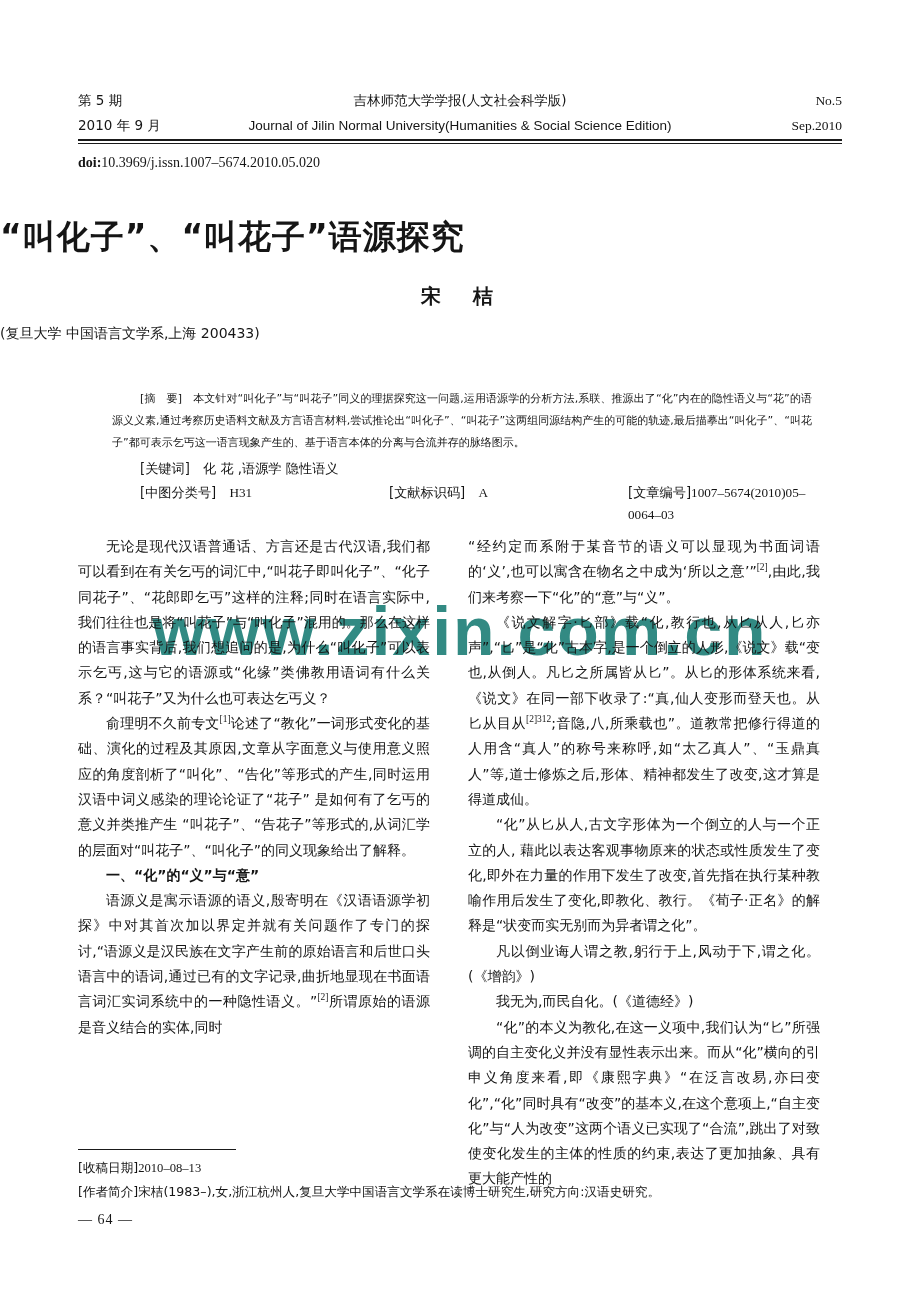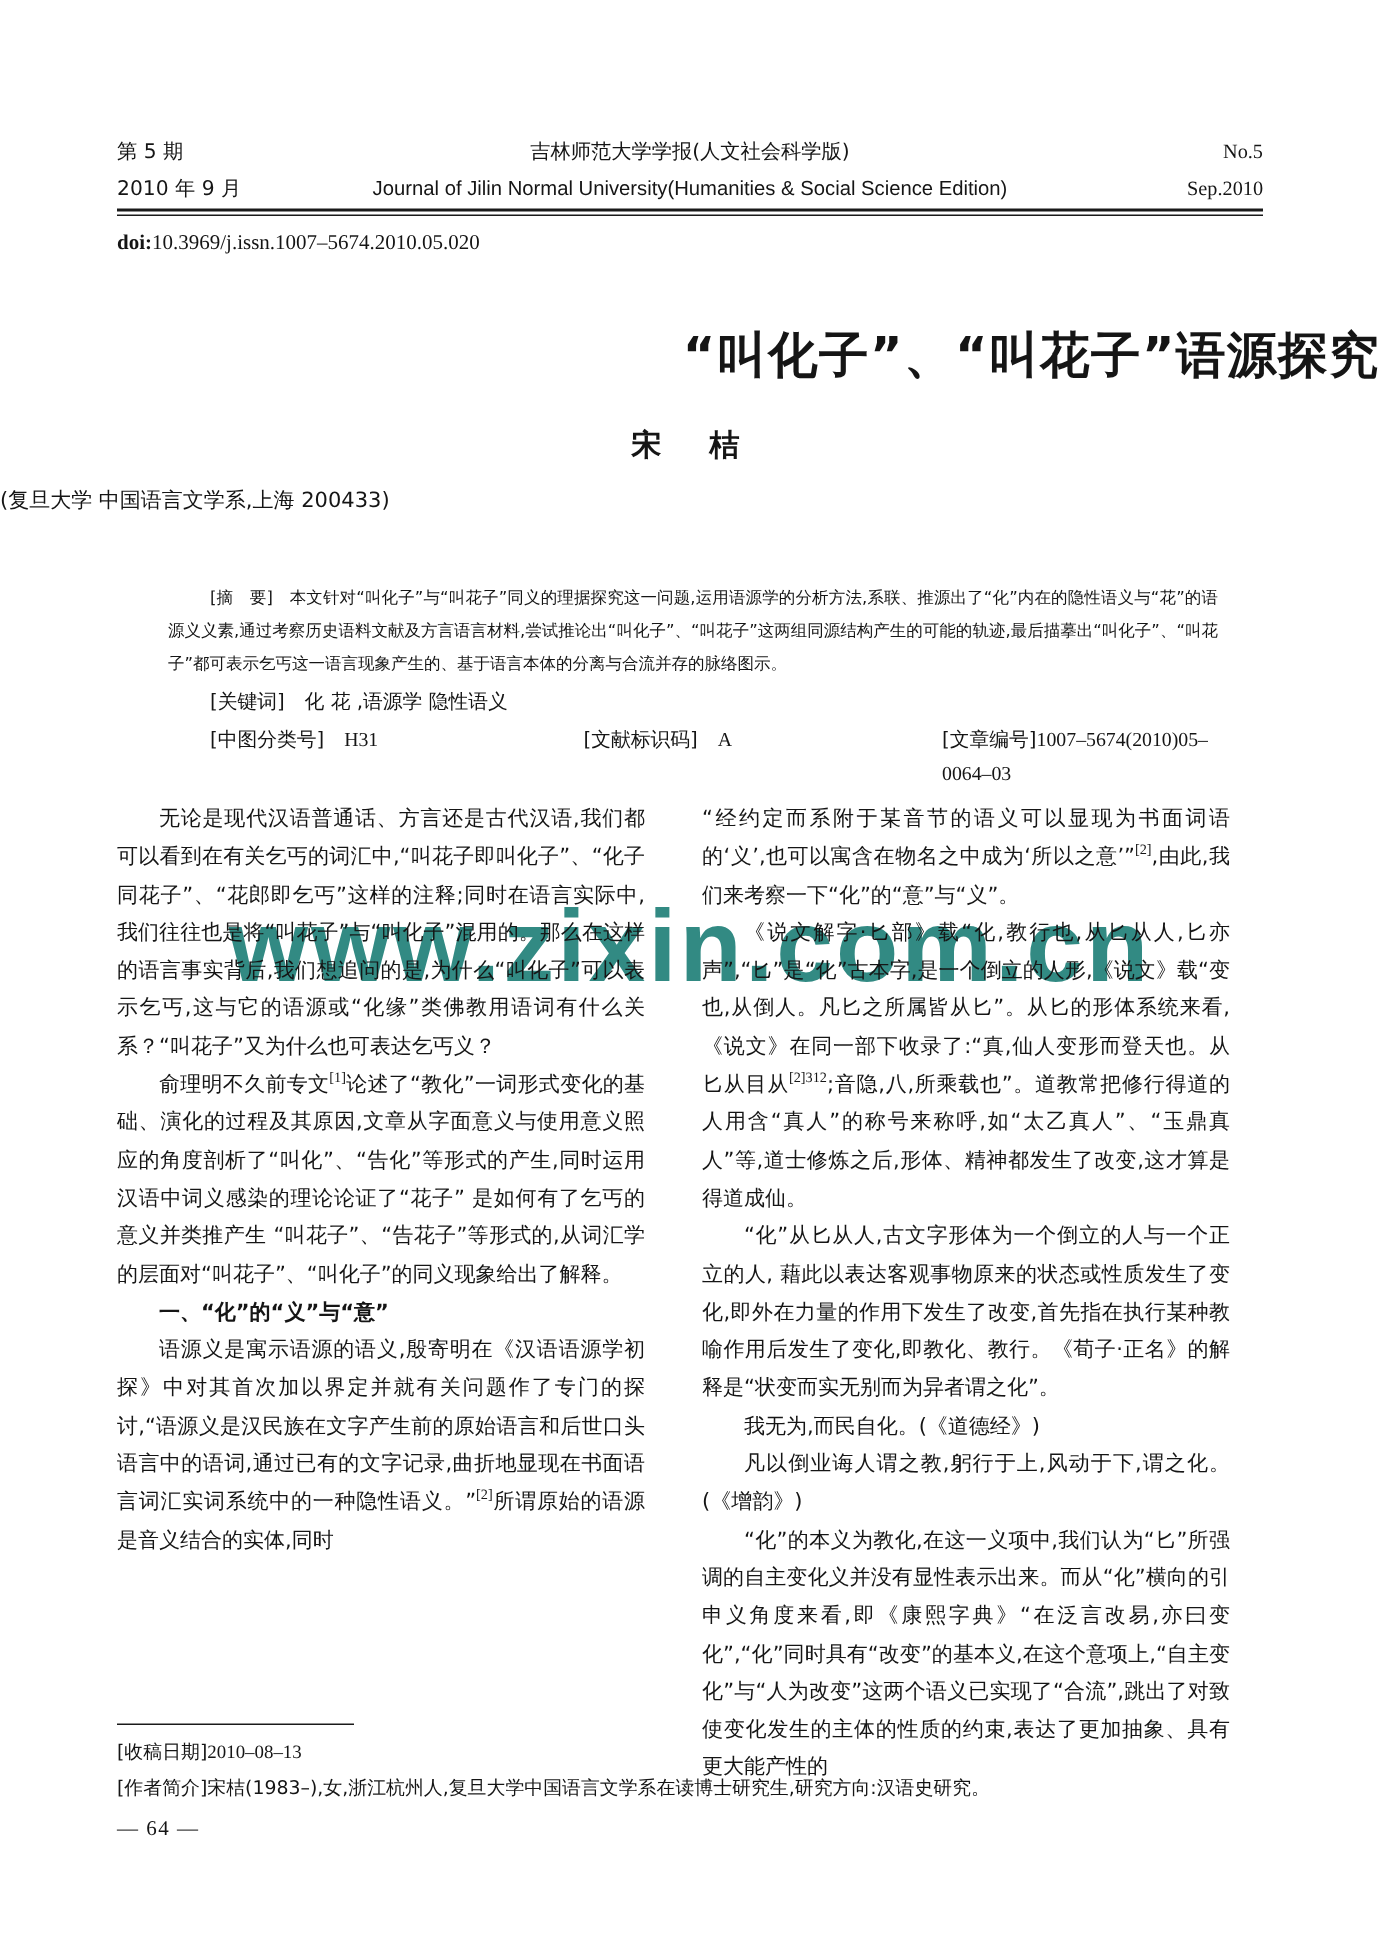--- a/index.html
+++ b/index.html
@@ -95,21 +95,21 @@
     font-size: 14px;
     white-space: nowrap;
   }
   .doi b { font-weight: 700; }
 
   
   .title {
     position: absolute;
     left: 0; top: 215px;
     width: 920px;
-    text-align: right;
+    text-align: left;
     font-family: "DejaVu Sans", sans-serif;
     font-size: 33px;
     font-weight: 700;
     letter-spacing: 1px;
   }
   .author {
     position: absolute;
     left: 0; top: 283px;
     width: 920px;
     text-align: center;
@@ -265,22 +265,22 @@
       <p>无论是现代汉语普通话、方言还是古代汉语,我们都可以看到在有关乞丐的词汇中,“叫花子即叫化子”、“化子同花子”、“花郎即乞丐”这样的注释;同时在语言实际中,我们往往也是将“叫花子”与“叫化子”混用的。那么在这样的语言事实背后,我们想追问的是,为什么“叫化子”可以表示乞丐,这与它的语源或“化缘”类佛教用语词有什么关系？“叫花子”又为什么也可表达乞丐义？</p>
       <p>俞理明不久前专文<sup class="ref">[1]</sup>论述了“教化”一词形式变化的基础、演化的过程及其原因,文章从字面意义与使用意义照应的角度剖析了“叫化”、“告化”等形式的产生,同时运用汉语中词义感染的理论论证了“花子” 是如何有了乞丐的意义并类推产生 “叫花子”、“告花子”等形式的,从词汇学的层面对“叫花子”、“叫化子”的同义现象给出了解释。</p>
       <p class="heading">一、“化”的“义”与“意”</p>
       <p>语源义是寓示语源的语义,殷寄明在《汉语语源学初探》中对其首次加以界定并就有关问题作了专门的探讨,“语源义是汉民族在文字产生前的原始语言和后世口头语言中的语词,通过已有的文字记录,曲折地显现在书面语言词汇实词系统中的一种隐性语义。”<sup class="ref">[2]</sup>所谓原始的语源是音义结合的实体,同时</p>
     </div>
 
     <div class="col col-right">
       <p class="noindent">“经约定而系附于某音节的语义可以显现为书面词语的‘义’,也可以寓含在物名之中成为‘所以之意’”<sup class="ref">[2]</sup>,由此,我们来考察一下“化”的“意”与“义”。</p>
       <p>《说文解字·匕部》载“化,教行也,从匕从人,匕亦声”,“匕”是“化”古本字,是一个倒立的人形,《说文》载“变也,从倒人。凡匕之所属皆从匕”。从匕的形体系统来看,《说文》在同一部下收录了:“真,仙人变形而登天也。从匕从目从<sup class="ref">[2]312</sup>;音隐,八,所乘载也”。道教常把修行得道的人用含“真人”的称号来称呼,如“太乙真人”、“玉鼎真人”等,道士修炼之后,形体、精神都发生了改变,这才算是得道成仙。</p>
       <p>“化”从匕从人,古文字形体为一个倒立的人与一个正立的人, 藉此以表达客观事物原来的状态或性质发生了变化,即外在力量的作用下发生了改变,首先指在执行某种教喻作用后发生了变化,即教化、教行。《荀子·正名》的解释是“状变而实无别而为异者谓之化”。</p>
+      <p class="quote">凡以倒业诲人谓之教,躬行于上,风动于下,谓之化。(《增韵》)</p>
       <p class="quote">我无为,而民自化。(《道德经》)</p>
-      <p class="quote">凡以倒业诲人谓之教,躬行于上,风动于下,谓之化。(《增韵》)</p>
       <p>“化”的本义为教化,在这一义项中,我们认为“匕”所强调的自主变化义并没有显性表示出来。而从“化”横向的引申义角度来看,即《康熙字典》“在泛言改易,亦曰变化”,“化”同时具有“改变”的基本义,在这个意项上,“自主变化”与“人为改变”这两个语义已实现了“合流”,跳出了对致使变化发生的主体的性质的约束,表达了更加抽象、具有更大能产性的</p>
     </div>
 
     <div class="foot-rule"></div>
     <div class="footnotes">
       <div class="fn"><span>[收稿日期]</span><span class="serif-num">2010–08–13</span></div>
       <div class="fn"><span>[作者简介]</span><span>宋桔(1983–),女,浙江杭州人,复旦大学中国语言文学系在读博士研究生,研究方向:汉语史研究。</span></div>
     </div>
 
     <div class="pagenum">— 64 —</div>

